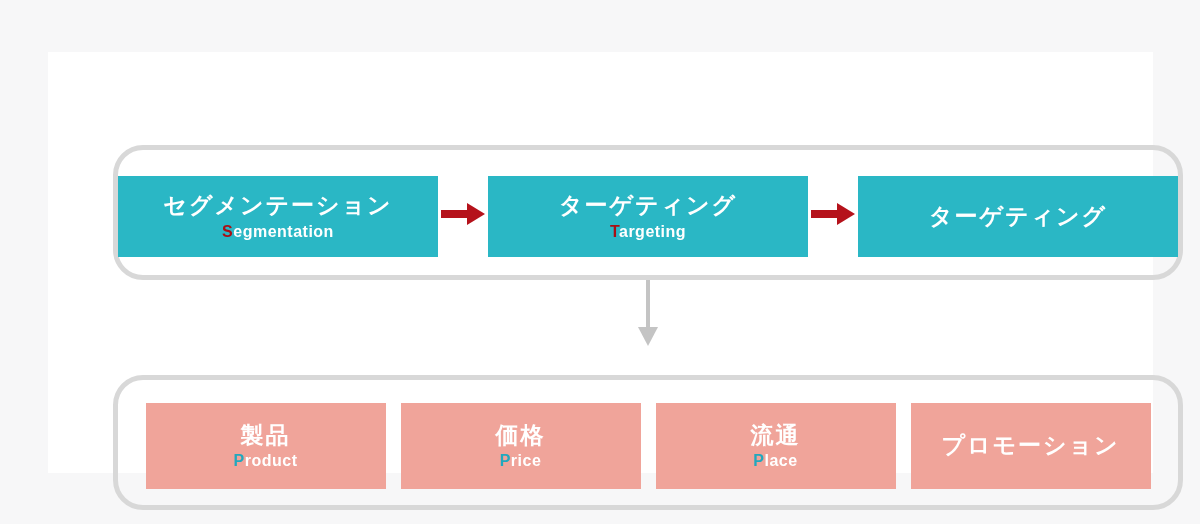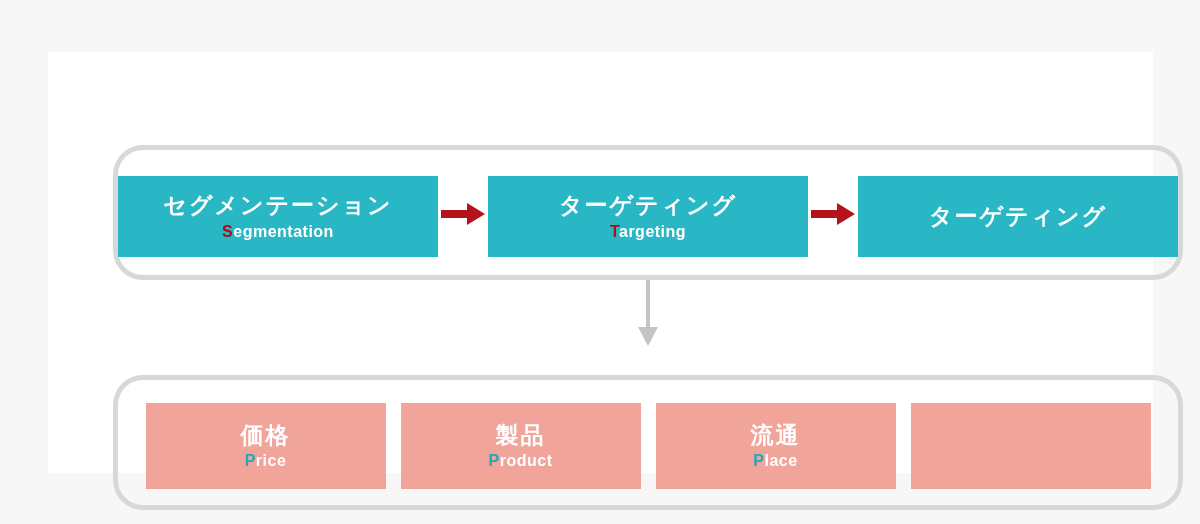--- a/index.html
+++ b/index.html
@@ -130,33 +130,34 @@
     <svg width="24" height="66" viewBox="0 0 24 66" aria-hidden="true">
       <rect x="10" y="0" width="4" height="49" fill="#c4c4c4"></rect>
       <polygon points="2,47 22,47 12,66" fill="#c4c4c4"></polygon>
     </svg>
   </div>
 
   <section class="group group-mix">
     <div class="row">
 
       <div class="box box-mix">
-        <span class="jp">価格</span>
-        <span class="en"><span class="initial">P</span><span>rice</span></span>
+        <span class="jp">製品</span>
+        <span class="en"><span class="initial">P</span><span>roduct</span></span>
       </div>
 
       <div class="box box-mix">
-        <span class="jp">製品</span>
-        <span class="en"><span class="initial">P</span><span>roduct</span></span>
+        <span class="jp">価格</span>
+        <span class="en"><span class="initial">P</span><span>rice</span></span>
       </div>
 
       <div class="box box-mix">
         <span class="jp">流通</span>
         <span class="en"><span class="initial">P</span><span>lace</span></span>
       </div>
 
       <div class="box box-mix">
+        <span class="jp">プロモーション</span>
       </div>
 
     </div>
   </section>
 
 </div>
 
 </body></html>

